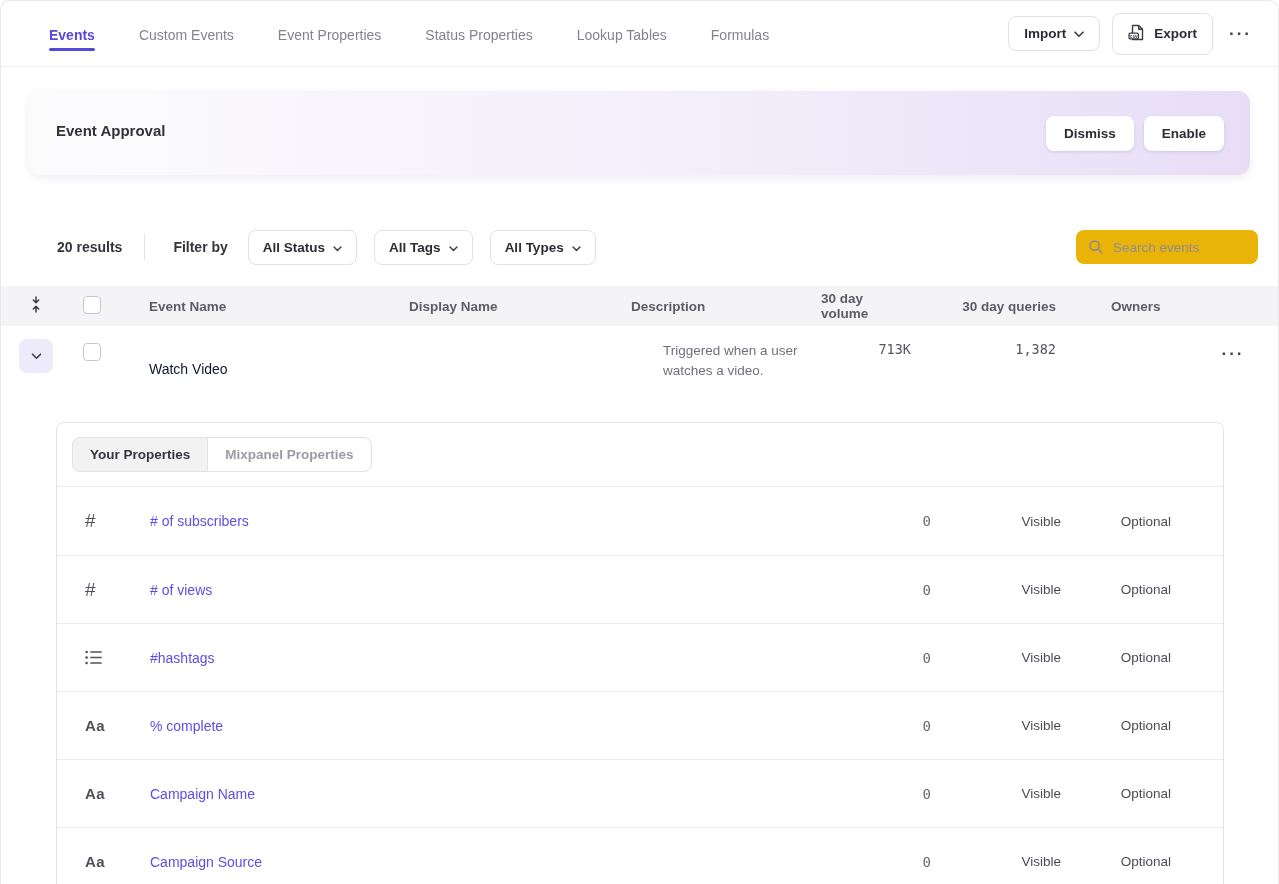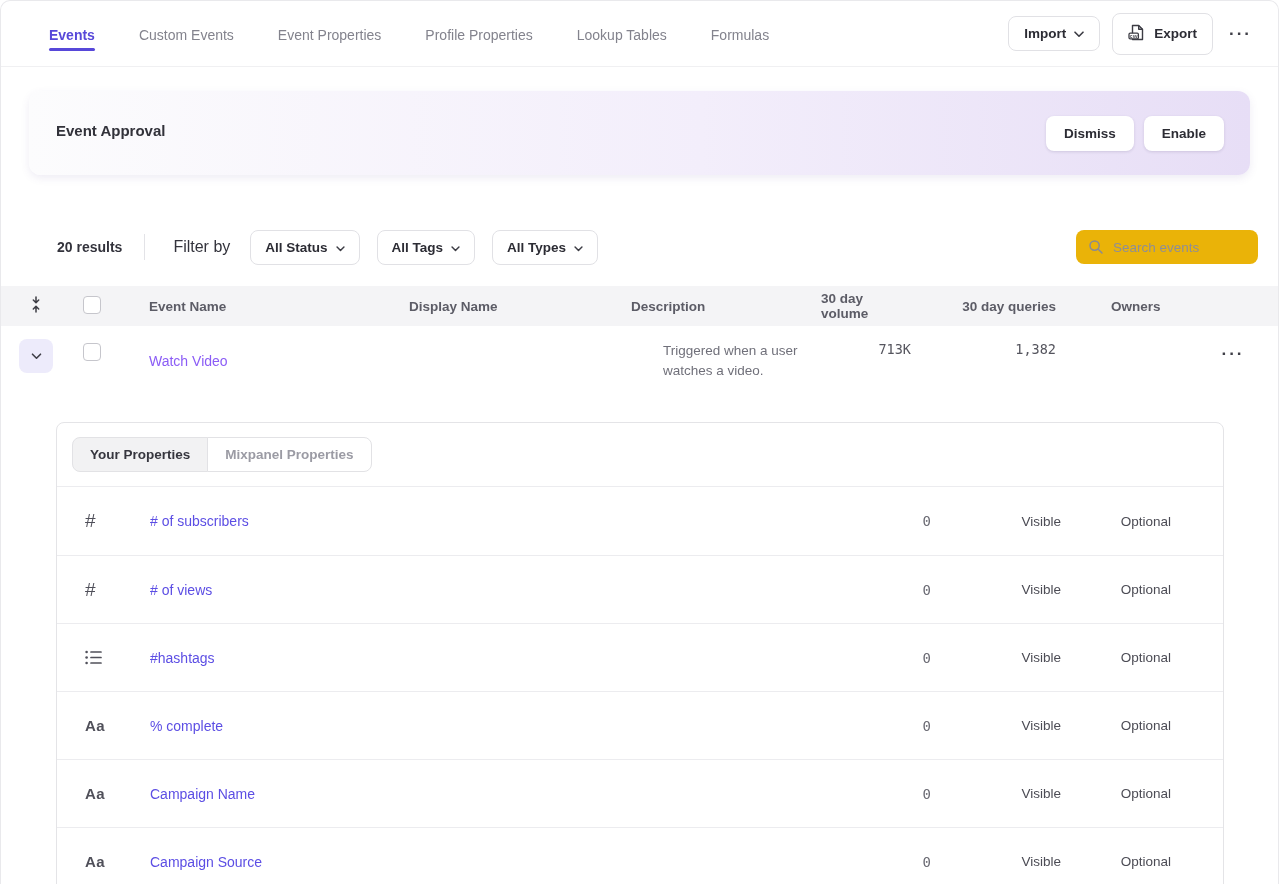--- a/index.html
+++ b/index.html
@@ -32,21 +32,21 @@
   .banner-desc { font-size:13.5px; color:#70707a; }
   .banner-actions { margin-left:auto; display:flex; gap:10px; }
   .banner-btn { background:#fff; border:none; border-radius:8px; padding:10px 18px; font-family:inherit;
                 font-size:13.5px; font-weight:bold; color:#2c2c34; cursor:pointer;
                 box-shadow:0 1px 3px rgba(40,30,80,0.14); }
 
   
   .filterbar { display:flex; align-items:center; margin:54px 20px 0 56px; height:36px; }
   .results-count { font-size:14px; font-weight:bold; color:#33333c; }
   .vdivider { width:1px; height:26px; background:#e3e3e7; margin:0 28px 0 22px; }
-  .filterby { font-size:16px; font-weight:normal; color:#33333c; margin-right:20px; }
+  .filterby { font-size:14px; font-weight:bold; color:#33333c; margin-right:20px; }
   .dd-btn { margin-right:17px; padding:9px 14px; }
   .searchbox { margin-left:auto; display:flex; align-items:center; gap:9px; width:182px; height:34px;
                background:#eab308; border-radius:8px; padding:0 12px; }
   .searchbox input { border:none; background:transparent; outline:none; font-family:inherit;
                      font-size:13.5px; color:#3c3c44; width:100%; }
   .searchbox input::placeholder { color:#8e8e97; }
 
   
   .etable { margin-top:21px; }
   .egrid { display:grid; grid-template-columns:70px 78px 260px 222px 190px 100px 140px 50px 1fr 90px;
@@ -54,21 +54,21 @@
   .etable-header { background:#f4f4f6; height:40px; font-size:13.5px; font-weight:bold; color:#5c5c66; }
   .cell-center { justify-self:center; }
   .cell-right { justify-self:end; }
   .pr10 { padding-right:10px; } .pr5 { padding-right:5px; }
   .checkbox { width:18px; height:18px; border:1px solid #c6c6cc; border-radius:4px; background:#fff;
               margin-left:12px; cursor:pointer; }
   .etable-row { align-items:start; padding-top:15px; height:86px; background:#fff; }
   .expander { justify-self:center; width:34px; height:34px; border:none; border-radius:8px;
               background:#edebfb; cursor:pointer; display:flex; align-items:center; justify-content:center; margin-top:-2px;}
   .etable-row .checkbox { margin-top:2px; }
-  .event-link { font-size:14px; color:#8b5cf6; text-decoration:none; cursor:pointer; margin-top:12px; display:inline-block;}
+  .event-link { font-size:14px; color:#0f172a; text-decoration:none; cursor:pointer; margin-top:20px; display:inline-block;}
   .desc { font-size:13.5px; color:#70707a; line-height:20px; max-width:160px;margin-left:32px; }
   .num { font-family:"DejaVu Sans Mono", monospace; font-size:13.5px; color:#55555e; }
   .row-dots { justify-self:center; margin-top:-2px; }
 
   
   .props-card { margin:10px 54px 0 55px; border:1px solid #e4e4e7; border-radius:8px; background:#fff; }
   .props-tabsbar { padding:14px 15px; border-bottom:1px solid #ececef; }
   .seg { display:inline-flex; }
   .seg-btn { background:#fff; border:1px solid #e2e2e5; padding:9px 17px; font-family:inherit;
              font-size:13.5px; font-weight:bold; color:#9b9ba4; cursor:pointer; }
@@ -90,21 +90,21 @@
 </head>
 <body>
 
 <div class="page">
 
   <header class="topnav">
     <nav class="nav-tabs">
         <button class="nav-tab active">Events</button>
         <button class="nav-tab">Custom Events</button>
         <button class="nav-tab">Event Properties</button>
-        <button class="nav-tab">Profile Properties</button>
+        <button class="nav-tab">Status Properties</button>
         <button class="nav-tab">Lookup Tables</button>
         <button class="nav-tab">Formulas</button>
       </nav>
     <div class="nav-actions">
       <button class="btn">
         <span>Import</span>
         <span class="chev">
           <svg width="10" height="7" viewBox="0 0 10 7">
               <path d="M1 1.2 L5 5.2 L9 1.2" fill="none" stroke="#3c3c44" stroke-width="1.6" stroke-linecap="round" stroke-linejoin="round"></path>
             </svg>

